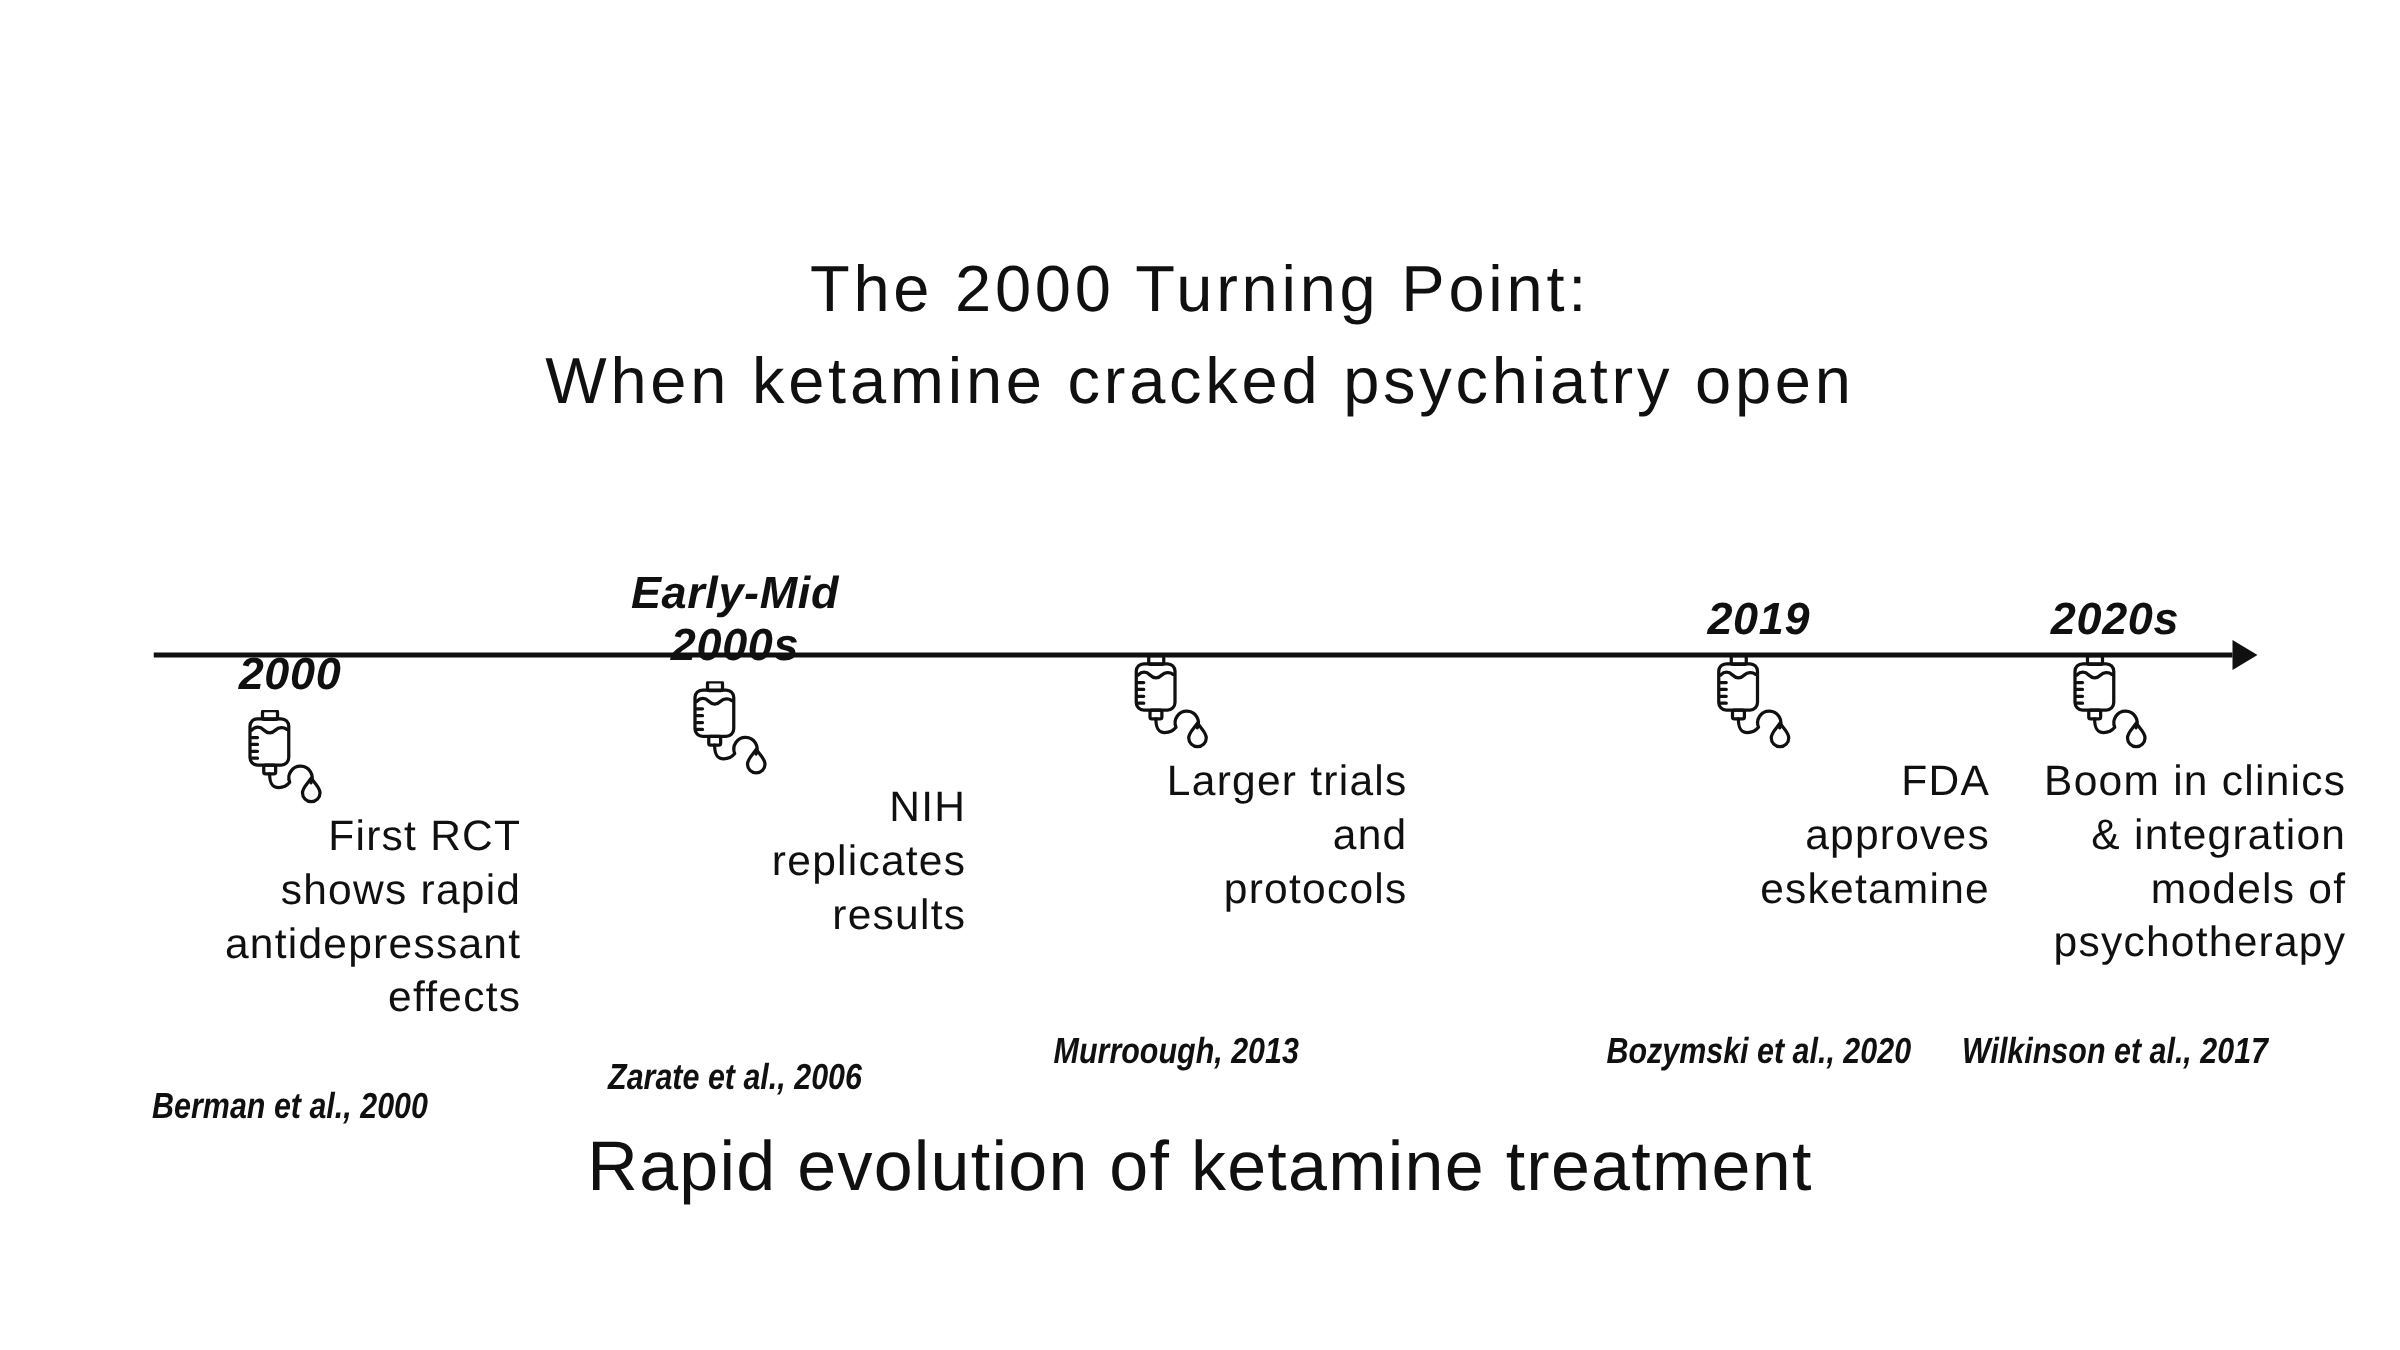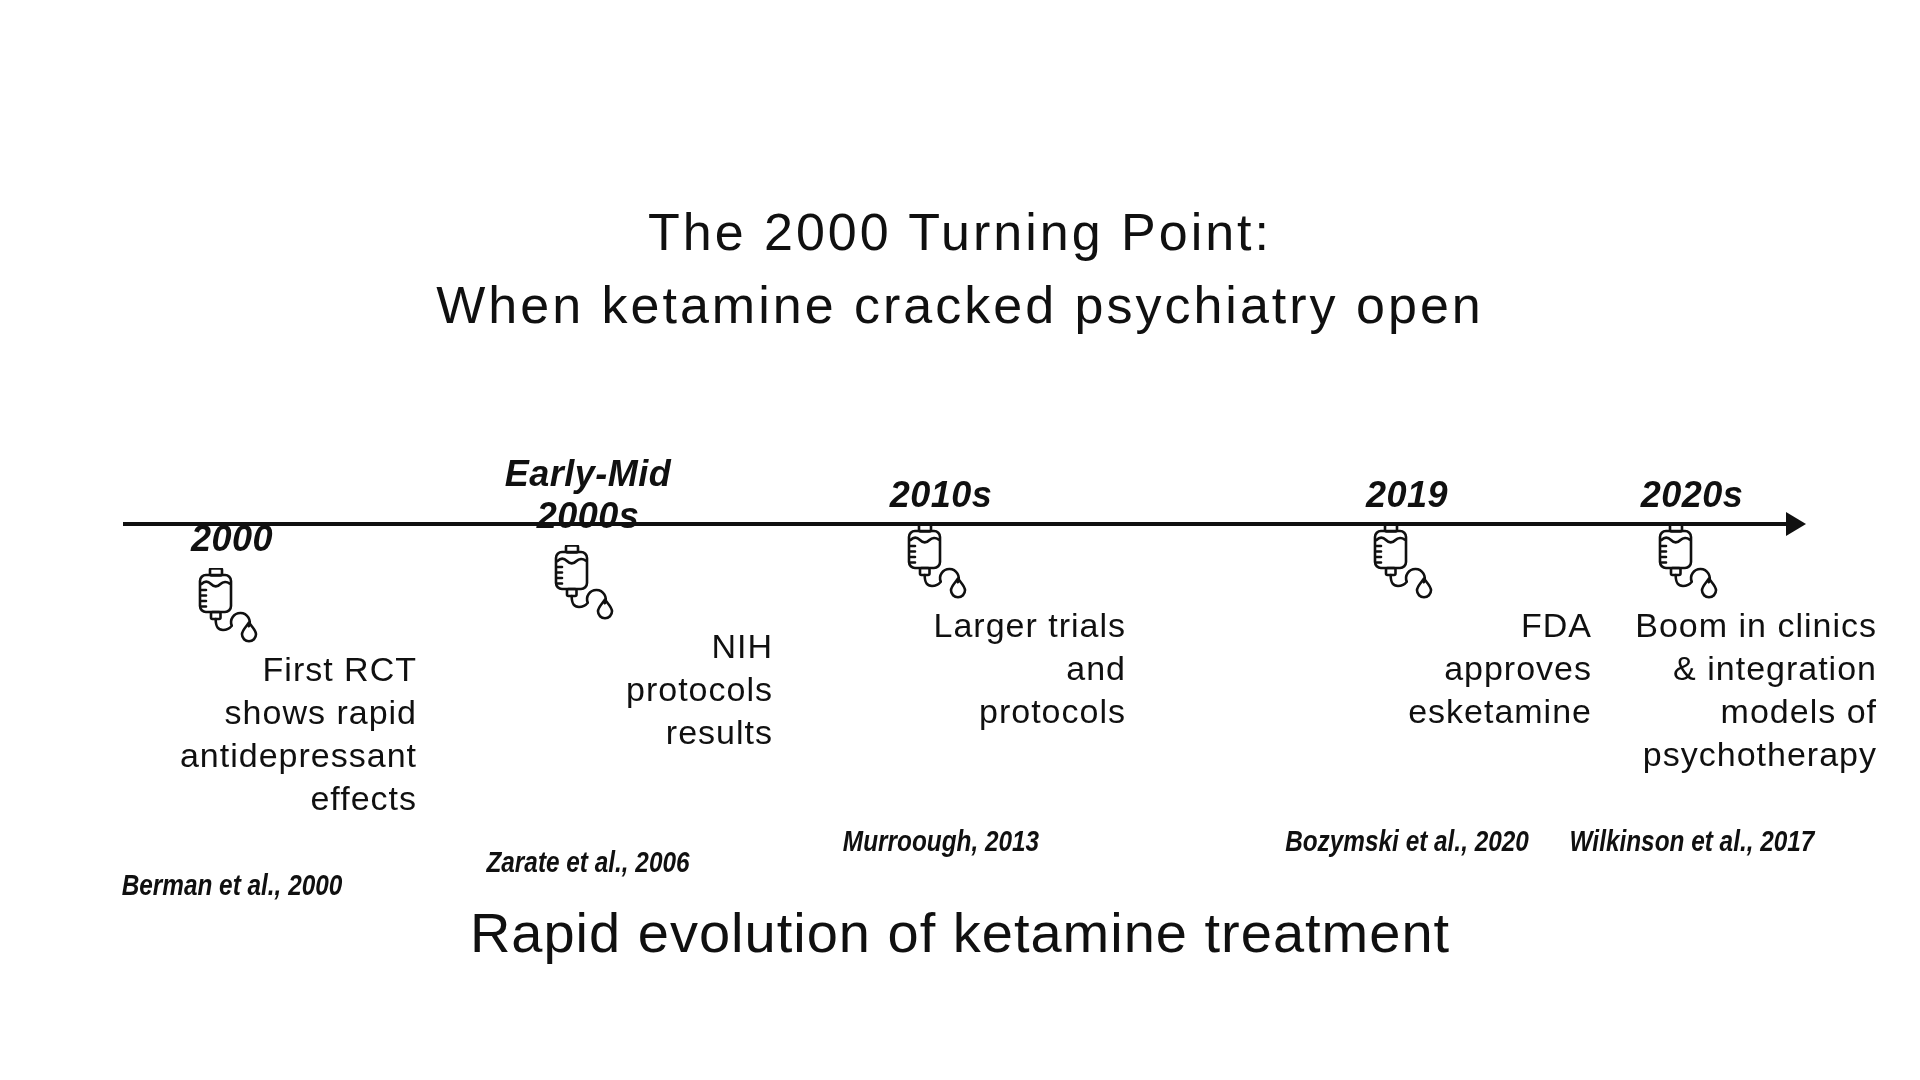--- a/index.html
+++ b/index.html
@@ -118,27 +118,26 @@
       <path class="stroke" d="M5.5 22 h4.5 M5.5 27.5 h4.5 M5.5 33 h4.5 M5.5 38.5 h4.5"></path>
 
       <rect class="stroke" x="15" y="44" width="9.5" height="7" rx="1.5"></rect>
 
       <path class="stroke" d="M19.7 51 C19.7 58.5, 21.5 62, 27 62 C31.5 62, 33.8 60.3, 35.8 57.8 A9.3 9.3 0 1 1 52.8 58.2"></path>
 
       <path class="stroke" d="M53 54.5 C55.5 58.5, 60 62, 60 66.3 A7 7 0 1 1 46 66.3 C46 62, 50.5 58.5, 53 54.5 Z"></path>
     </svg>
 
     <div class="ms-desc">NIH
-protocols
+replicates
 results</div>
     <div class="ms-cite">Zarate et al., 2006</div>
   </div>
 
   <div class="ms" style="left: 751px;">
-    <div class="ms-period">2010s</div>
 
     <svg class="ms-icon" width="64" height="80" viewBox="0 0 64 80" aria-hidden="true">
 
       <rect class="stroke" x="14" y="0.5" width="12" height="7" rx="1.5"></rect>
 
       <rect class="stroke" x="4" y="7" width="31" height="37" rx="6"></rect>
 
       <path class="stroke" d="M5.5 16 C8.5 13, 12 13, 15 16 C18 19, 21.5 19, 24.5 16 C27 13.5, 31 13.5, 33.5 15.5"></path>
 
       <path class="stroke" d="M5.5 22 h4.5 M5.5 27.5 h4.5 M5.5 33 h4.5 M5.5 38.5 h4.5"></path>

